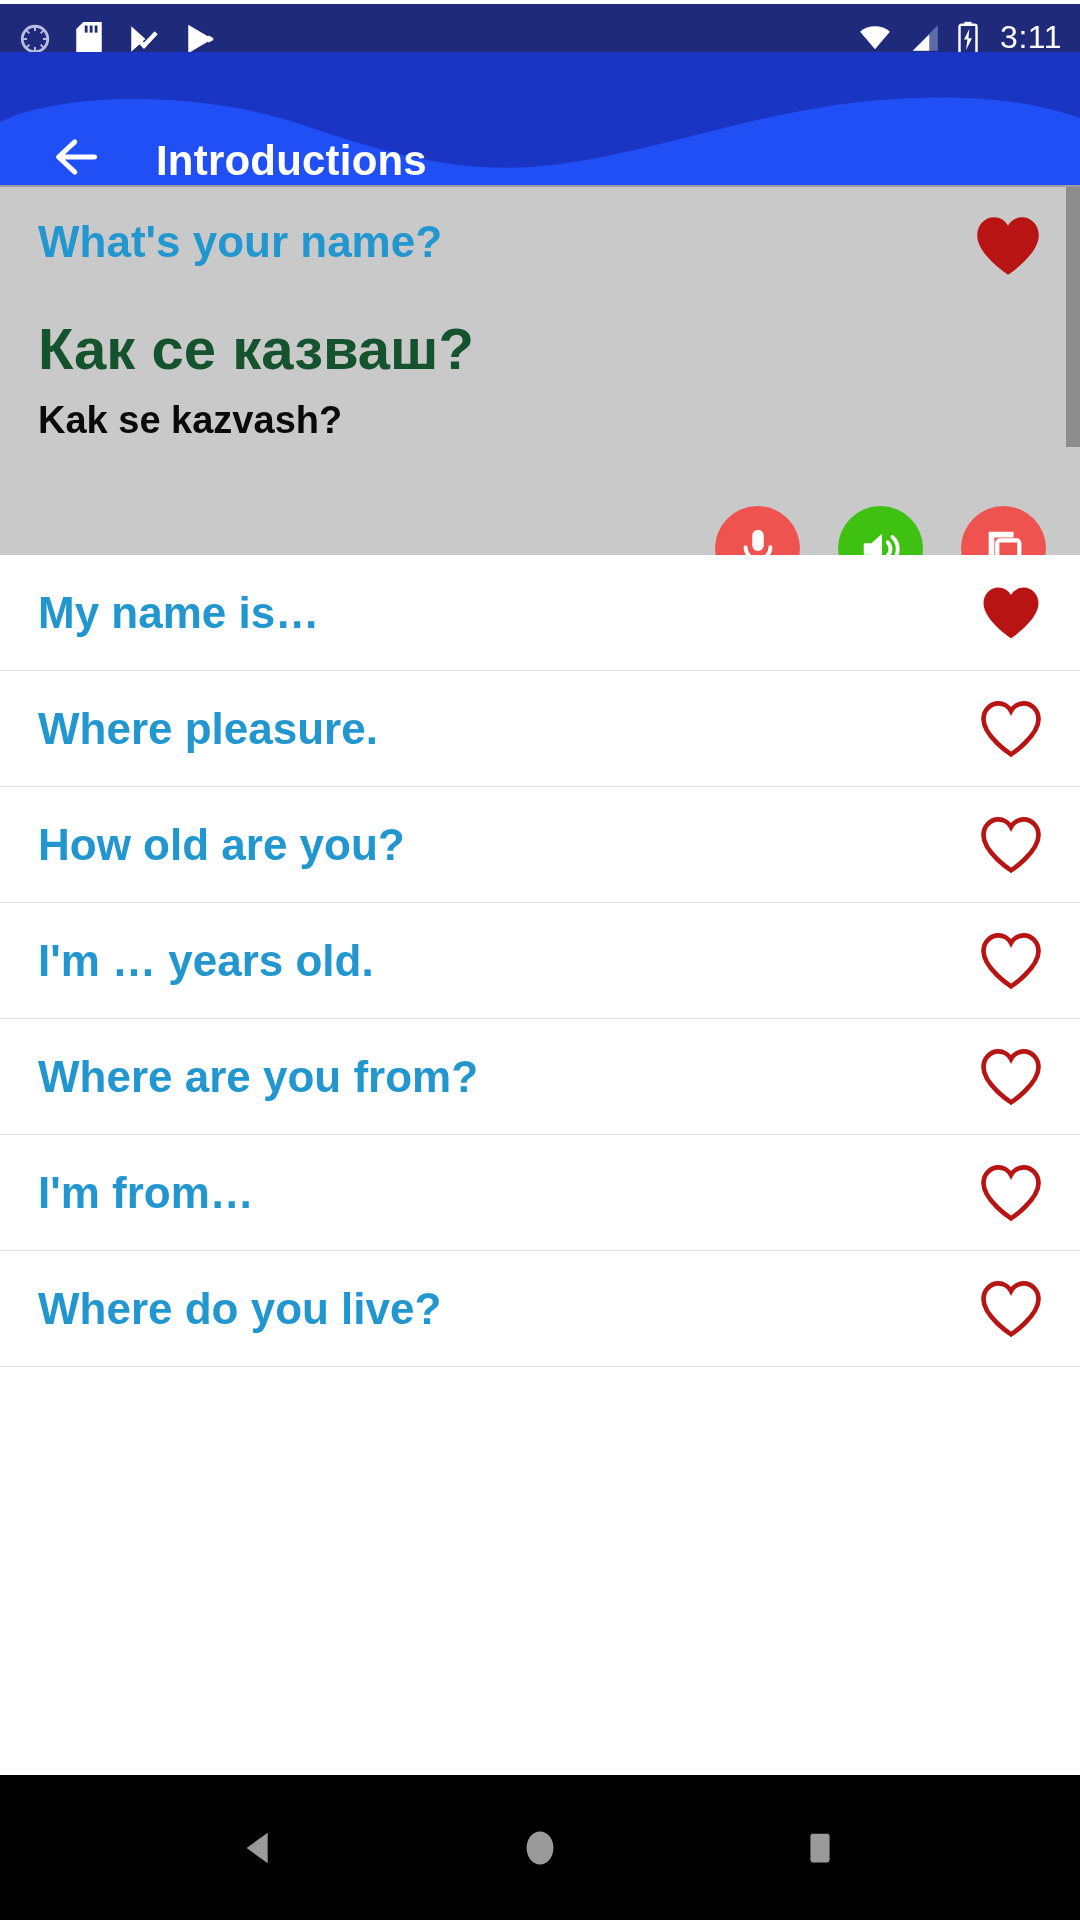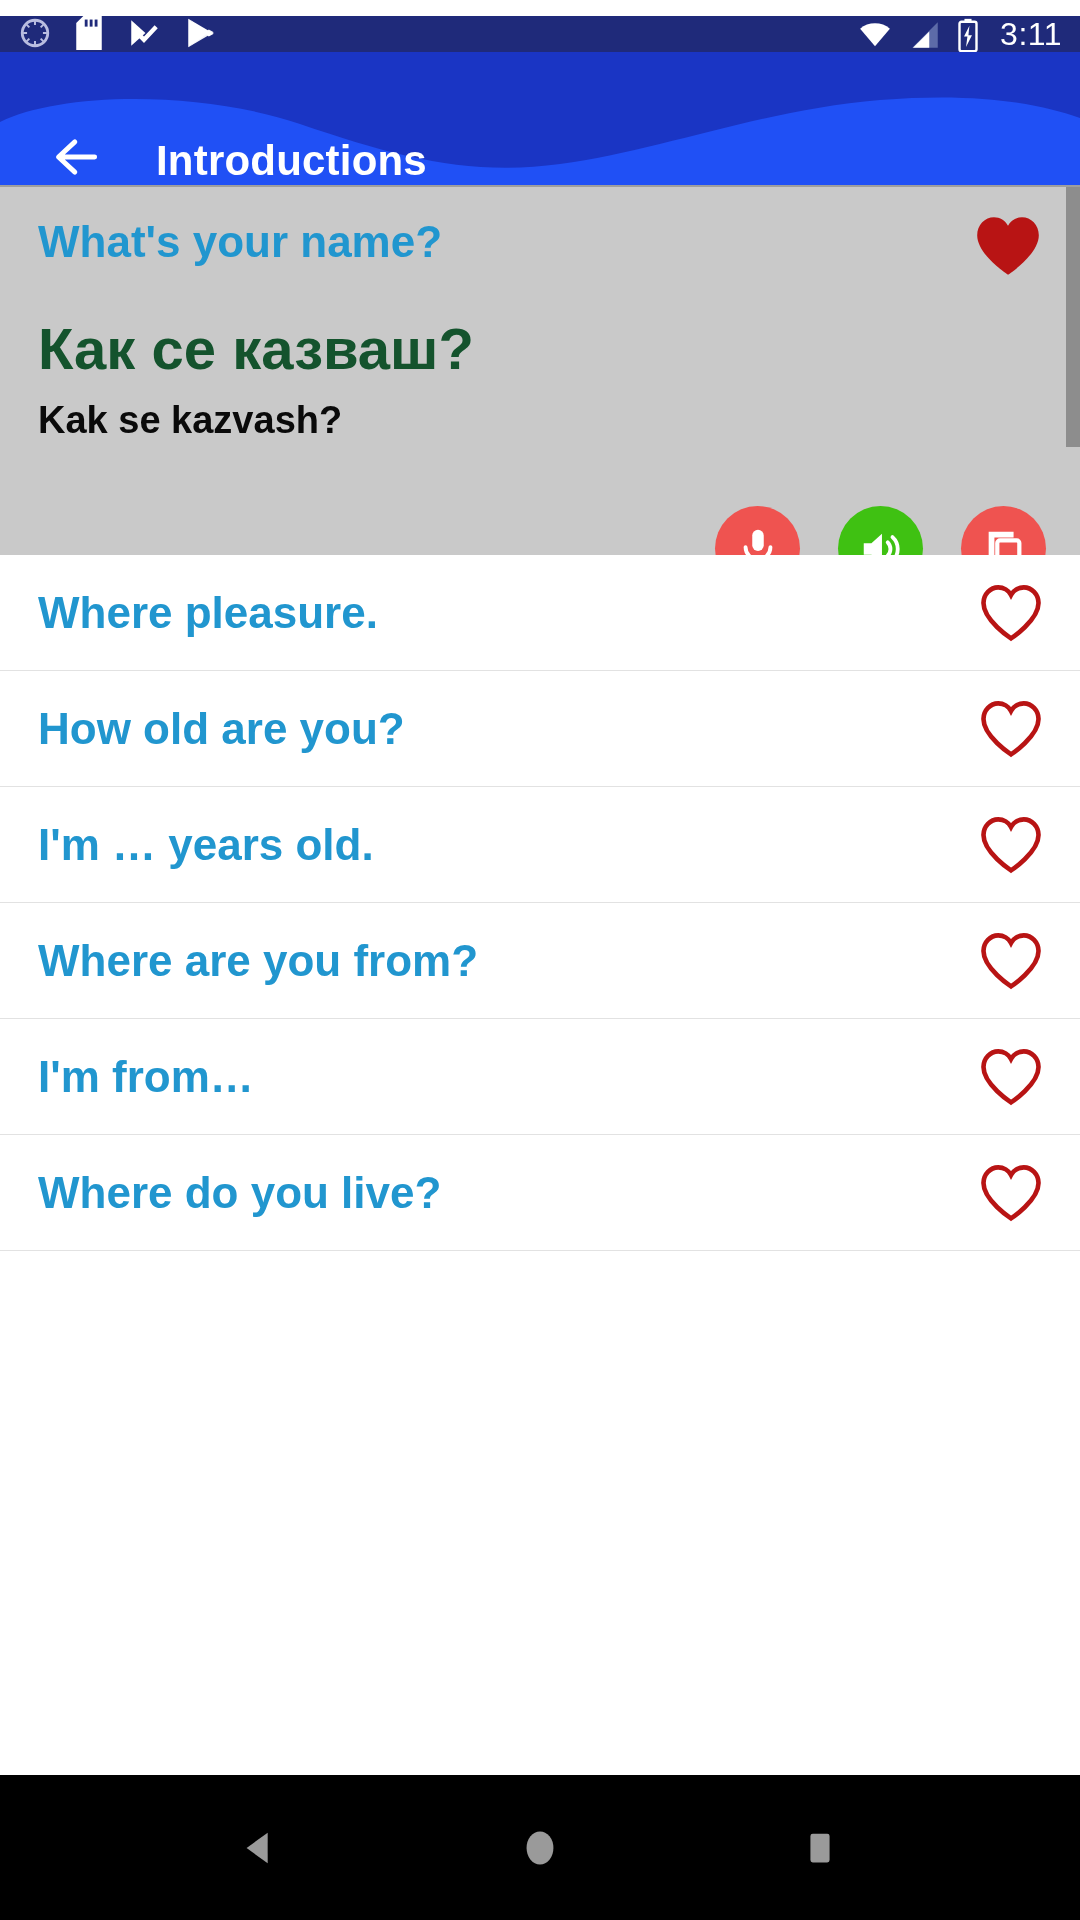--- a/index.html
+++ b/index.html
@@ -6,24 +6,24 @@
   html, body {
     width:1080px; height:1920px;
     background:#ffffff;
     font-family:"Liberation Sans", sans-serif;
     overflow:hidden;
   }
   #app { position:relative; width:1080px; height:1920px; }
 
   
   .statusbar {
-    position:absolute; top:16px; left:0;
+    position:absolute; top:4px; left:0;
     width:1080px; height:52px;
     background:#1f2a7a;
-    display:flex; align-items:flex-start;
+    display:flex; align-items:flex-end;
     padding:0 18px;
   }
   .sb-left { display:flex; align-items:center; gap:22px; }
   .sb-right { margin-left:auto; display:flex; align-items:center; gap:14px; }
   .sb-ico { display:block; }
   .sb-time {
     color:#ffffff; font-size:32px; font-weight:400;
     letter-spacing:0.5px; margin-left:6px;
   }
 
@@ -228,20 +228,26 @@
         <svg width="46" height="46" viewBox="0 0 24 24">
           <path d="M4 3 H17 V6 H7 V18 H4 Z" fill="#ffffff"></path>
           <rect x="8.5" y="7.5" width="11.5" height="14" rx="1.4" fill="none" stroke="#ffffff" stroke-width="2.2"></rect>
         </svg>
       </button>
     </div>
   </div>
 
   <div class="list">
       <div class="row">
+        <span class="row-label">My name is…</span>
+        <svg class="row-heart" viewBox="0 0 32 29">
+          <path d="M16 27.6 C16 27.6 1.8 18.4 1.8 9.4 C1.8 4.8 5.4 1.3 9.4 1.3 C12.1 1.3 14.8 2.9 16 5.2 C17.2 2.9 19.9 1.3 22.6 1.3 C26.6 1.3 30.2 4.8 30.2 9.4 C30.2 18.4 16 27.6 16 27.6 Z" fill="#b81414"></path>
+        </svg>
+      </div>
+      <div class="row">
         <span class="row-label">Where pleasure.</span>
         <svg class="row-heart" viewBox="0 0 32 29">
           <path d="M16 27.6 C16 27.6 1.8 18.4 1.8 9.4 C1.8 4.8 5.4 1.3 9.4 1.3 C12.1 1.3 14.8 2.9 16 5.2 C17.2 2.9 19.9 1.3 22.6 1.3 C26.6 1.3 30.2 4.8 30.2 9.4 C30.2 18.4 16 27.6 16 27.6 Z" fill="none" stroke="#b81414" stroke-width="2.4"></path>
         </svg>
       </div>
       <div class="row">
         <span class="row-label">How old are you?</span>
         <svg class="row-heart" viewBox="0 0 32 29">
           <path d="M16 27.6 C16 27.6 1.8 18.4 1.8 9.4 C1.8 4.8 5.4 1.3 9.4 1.3 C12.1 1.3 14.8 2.9 16 5.2 C17.2 2.9 19.9 1.3 22.6 1.3 C26.6 1.3 30.2 4.8 30.2 9.4 C30.2 18.4 16 27.6 16 27.6 Z" fill="none" stroke="#b81414" stroke-width="2.4"></path>
         </svg>

